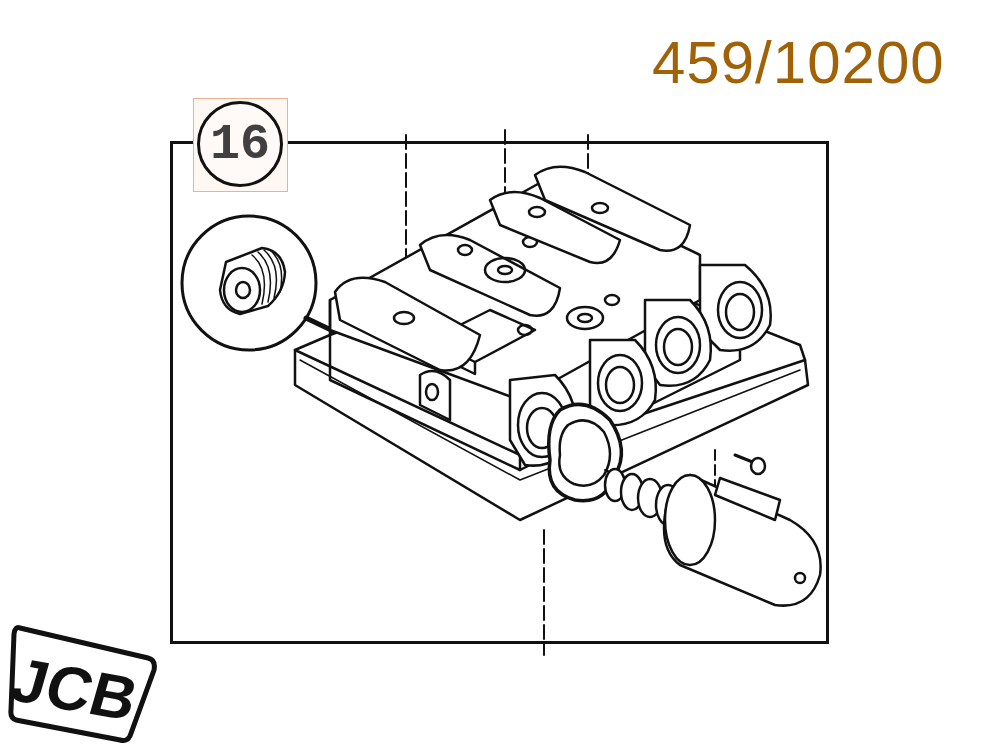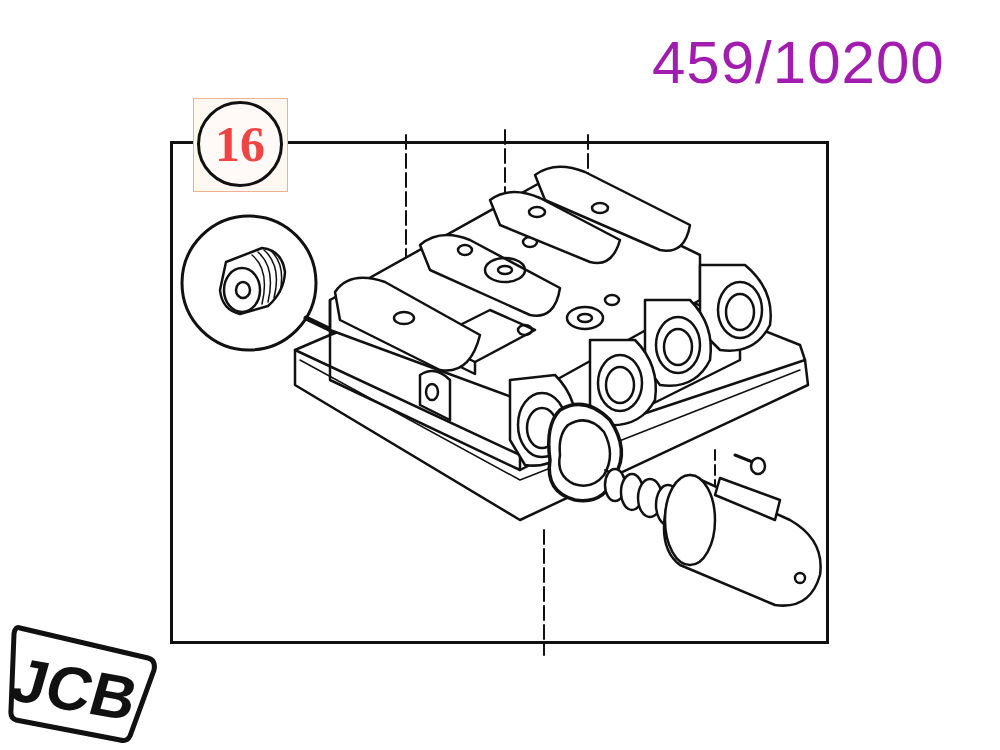--- a/index.html
+++ b/index.html
@@ -1,20 +1,20 @@
 <!DOCTYPE html>
 <html><head>
   <meta charset="utf-8">
   <style>
     html, body { margin: 0; padding: 0; background: #ffffff; }
     body { width: 1000px; height: 750px; position: relative; overflow: hidden; font-family: "Liberation Sans", sans-serif; }
-    .ref-number { position: absolute; left: 652px; top: 28px; font-size: 60px; color: #a21caf; letter-spacing: 1px; font-family: "Liberation Sans", sans-serif; }
+    .ref-number { position: absolute; left: 652px; top: 28px; font-size: 60px; color: #a16207; letter-spacing: 1px; font-family: "Liberation Sans", sans-serif; }
     .frame { position: absolute; left: 170px; top: 141px; width: 659px; height: 503px; border: 3px solid #111; box-sizing: border-box; }
     .callout-box { position: absolute; left: 193px; top: 98px; width: 95px; height: 94px; background: #fff7f2; border: 1px solid #f0b090; box-sizing: border-box; }
-    .callout-circle { position: absolute; left: 197px; top: 101px; width: 86px; height: 86px; border: 3px solid #111; border-radius: 50%; background: #fffaf7; box-sizing: border-box; display: flex; align-items: center; justify-content: center; font-size: 50px; font-weight: bold; color: #ef4444; font-family: Liberation Serif, serif; }
+    .callout-circle { position: absolute; left: 197px; top: 101px; width: 86px; height: 86px; border: 3px solid #111; border-radius: 50%; background: #fffaf7; box-sizing: border-box; display: flex; align-items: center; justify-content: center; font-size: 50px; font-weight: bold; color: #404040; font-family: Liberation Mono, monospace; }
     svg.drawing { position: absolute; left: 0; top: 0; }
     .logo { position: absolute; left: 8px; top: 620px; }
   </style>
 </head>
 <body>
 
 <div class="ref-number">459/10200</div>
 
 <div class="frame"></div>
 

